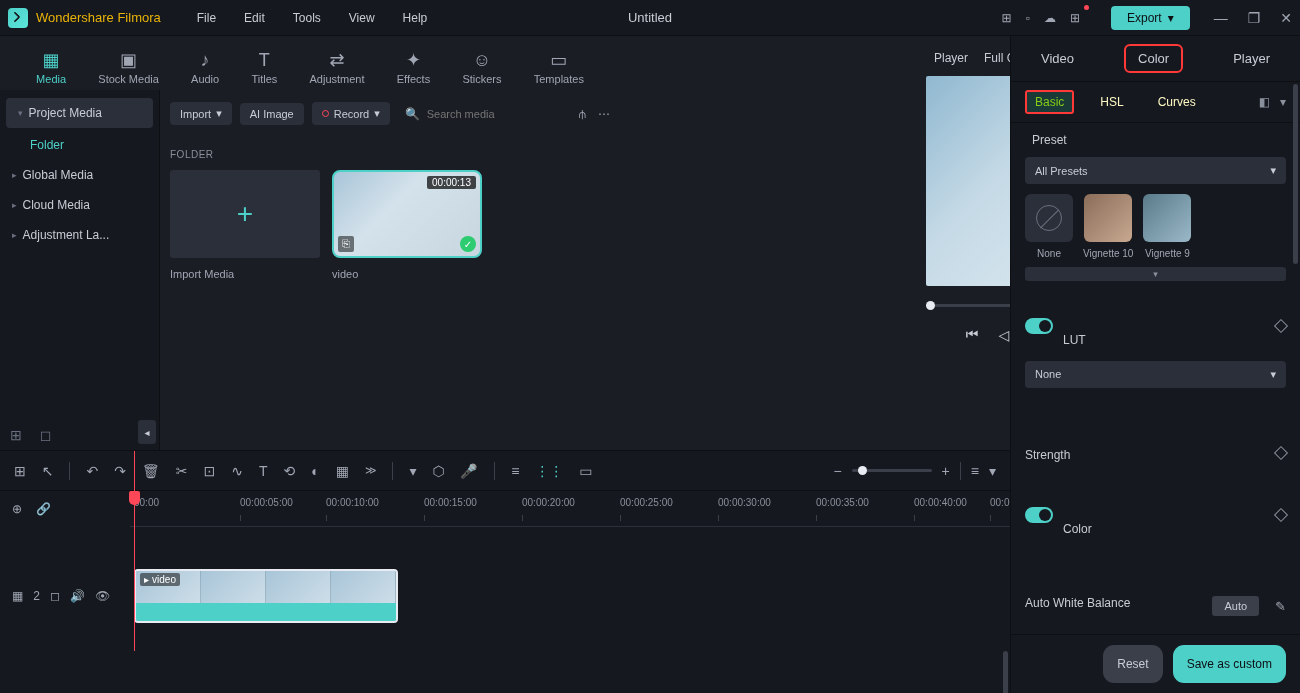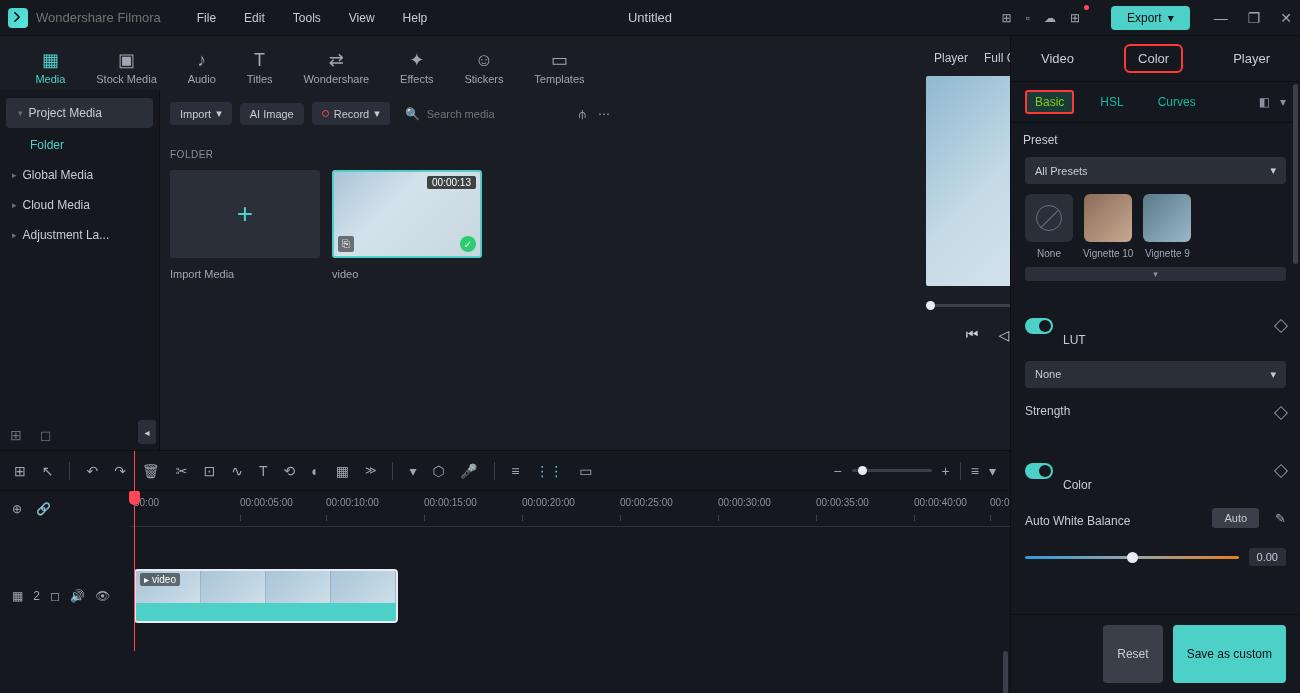--- a/index.html
+++ b/index.html
@@ -2,21 +2,21 @@
 <html><head>
 <meta charset="utf-8">
 <style>
 * { margin:0; padding:0; box-sizing:border-box; font-family:-apple-system,BlinkMacSystemFont,"Segoe UI",sans-serif; }
 body { background:#1a1d24; color:#c8ccd4; font-size:12px; width:1300px; height:693px; overflow:hidden; position:relative; }
 
 
 .titlebar { height:36px; background:#15181e; display:flex; align-items:center; padding:0 8px; border-bottom:1px solid #0d0f13; }
 .logo-ws { width:20px; height:20px; background:linear-gradient(135deg,#4dd0c8,#5ce6dc); border-radius:4px; margin-right:8px; position:relative; }
 .logo-ws:after { content:""; position:absolute; inset:4px; border:2px solid #15181e; border-radius:2px; border-left:none; border-bottom:none; transform:rotate(45deg); top:5px; left:3px; width:6px; height:6px; }
-.app-name { font-size:13px; color:#737373; margin-right:24px; }
+.app-name { font-size:13px; color:#eab308; margin-right:24px; }
 .menubar { display:flex; gap:4px; }
 .menubar span { padding:4px 12px; font-size:12px; color:#c8ccd4; cursor:pointer; border-radius:3px; }
 .title-center { position:absolute; left:50%; transform:translateX(-50%); font-size:13px; color:#c8ccd4; }
 .title-right { margin-left:auto; display:flex; align-items:center; gap:12px; }
 .title-icons { display:flex; gap:14px; color:#a0a6b3; }
 .title-icons span { cursor:pointer; }
 .export-btn { background:#4dd0c8; color:#0d0f13; padding:5px 16px; border-radius:4px; font-size:12px; display:flex; align-items:center; gap:6px; cursor:pointer; }
 .win-controls { display:flex; gap:20px; margin-left:12px; color:#a0a6b3; }
 .win-controls span { cursor:pointer; font-size:14px; }
 .red-notif { width:5px; height:5px; background:#ff4757; border-radius:50%; position:relative; top:-6px; left:-10px; }
@@ -45,21 +45,21 @@
 .rec-dot { width:7px; height:7px; border:1px solid #ff4757; border-radius:50%; }
 .search-box { flex:1; display:flex; align-items:center; gap:6px; color:#6a7080; padding:0 8px; }
 .search-box input { background:transparent; border:none; color:#c8ccd4; font-size:11px; outline:none; width:100%; }
 .ct-right-icons { display:flex; gap:12px; color:#a0a6b3; }
 .folder-label { font-size:10px; color:#8a909c; margin:18px 0 10px; letter-spacing:0.5px; }
 .media-grid { display:flex; gap:12px; }
 .media-tile { width:150px; }
 .import-tile { height:88px; background:#2a2f3a; border-radius:3px; display:flex; align-items:center; justify-content:center; cursor:pointer; }
 .import-tile .plus { color:#4dd0c8; font-size:28px; font-weight:200; }
 .tile-label { font-size:11px; color:#a0a6b3; margin-top:10px; }
-.video-tile { height:88px; border-radius:3px; border:2px solid #4dd0c8; position:relative; overflow:hidden; cursor:pointer; background:linear-gradient(135deg,#a8c5d8 0%,#d4e2eb 40%,#c8d6e0 100%); }
+.video-tile { height:88px; border-radius:8px; border:2px solid #4dd0c8; position:relative; overflow:hidden; cursor:pointer; background:linear-gradient(135deg,#a8c5d8 0%,#d4e2eb 40%,#c8d6e0 100%); }
 .video-tile .dur { position:absolute; top:4px; right:4px; background:rgba(0,0,0,0.7); color:#fff; font-size:10px; padding:1px 5px; border-radius:2px; }
 .video-tile .check { position:absolute; bottom:4px; right:4px; width:16px; height:16px; background:#2ecc71; border-radius:50%; display:flex; align-items:center; justify-content:center; color:#fff; font-size:10px; }
 .video-tile .addmark { position:absolute; bottom:4px; left:4px; background:rgba(0,0,0,0.5); color:#fff; width:16px; height:16px; display:flex; align-items:center; justify-content:center; font-size:10px; border-radius:2px; }
 
 
 .preview-wrap { width:380px; margin-left:auto; padding:10px 6px 0; }
 .preview-header { display:flex; align-items:center; gap:16px; padding:4px 8px 10px; }
 .ph-label { font-size:12px; color:#c8ccd4; }
 .ph-select { background:transparent; color:#c8ccd4; font-size:12px; display:flex; align-items:center; gap:40px; cursor:pointer; }
 .ph-img-icon { margin-left:auto; color:#a0a6b3; font-size:14px; cursor:pointer; }
@@ -72,50 +72,50 @@
 .pc-sep { color:#6a7080; }
 .pc-buttons { display:flex; gap:20px; justify-content:center; padding:14px 0 0; font-size:14px; color:#c8ccd4; align-items:center; }
 .pc-buttons span { cursor:pointer; }
 
 
 .right-panel { width:290px; background:#15181e; border-left:1px solid #0d0f13; height:657px; position:absolute; right:0; top:36px; overflow:hidden; }
 .rp-tabs { display:flex; height:46px; align-items:center; justify-content:space-around; border-bottom:1px solid #0d0f13; }
 .rp-tab { font-size:13px; color:#c8ccd4; cursor:pointer; padding:4px 10px; }
 .rp-tab.highlighted { border:2px solid #ff3838; border-radius:6px; padding:5px 12px; }
 .rp-subtabs { display:flex; align-items:center; gap:18px; padding:8px 14px; border-bottom:1px solid #0d0f13; }
-.rp-subtab { font-size:12px; color:#14b8a6; cursor:pointer; padding:3px 8px; }
+.rp-subtab { font-size:12px; color:#fef9c3; cursor:pointer; padding:3px 8px; }
 .rp-subtab.active-boxed { background:#1a3a37; color:#84cc16; border:2px solid #ff3838; border-radius:3px; }
 .rp-compare-icons { margin-left:auto; display:flex; gap:10px; color:#8a909c; cursor:pointer; }
-.rp-section-header { padding:10px 12px; font-size:12px; color:#c8ccd4; }
+.rp-section-header { padding:10px 21px; font-size:12px; color:#c8ccd4; }
 .rp-body { padding:0 14px; }
 .preset-select { background:#2a2f3a; padding:7px 10px; border-radius:4px; display:flex; align-items:center; justify-content:space-between; font-size:11px; cursor:pointer; margin-bottom:10px; }
 .preset-thumbs { display:flex; gap:10px; margin-bottom:8px; }
 .preset-thumb { display:flex; flex-direction:column; align-items:center; gap:6px; cursor:pointer; }
 .preset-img { width:48px; height:48px; border-radius:6px; }
 .preset-v1 { background:linear-gradient(135deg,#8a6d5a,#c8a890); }
 .preset-v2 { background:linear-gradient(135deg,#5a7a8a,#9ab8c8); }
 .preset-label { font-size:10px; color:#a0a6b3; }
 .preset-expand { background:#2a2f3a; height:14px; border-radius:3px; display:flex; align-items:center; justify-content:center; color:#8a909c; font-size:9px; cursor:pointer; margin-bottom:14px; }
 .rp-toggle-row { display:flex; align-items:center; padding:10px 0; }
 .toggle { width:28px; height:16px; background:#4dd0c8; border-radius:8px; position:relative; cursor:pointer; margin-right:10px; }
 .toggle:after { content:""; position:absolute; width:12px; height:12px; background:#15181e; border-radius:50%; top:2px; left:14px; }
 .toggle-label { font-size:12px; color:#c8ccd4;margin-top:28px; }
 .keyframe-icon { margin-left:auto; transform:rotate(45deg); width:10px; height:10px; border:1px solid #8a909c; cursor:pointer; }
 .rp-select-none { background:#2a2f3a; padding:7px 10px; border-radius:4px; display:flex; justify-content:space-between; font-size:11px; margin:4px 0 10px; cursor:pointer; }
 .rp-param { padding:6px 0; }
-.rp-param-head { display:flex; align-items:flex-end; font-size:12px; color:#c8ccd4; margin-bottom:8px; }
+.rp-param-head { display:flex; align-items:flex-start; font-size:12px; color:#c8ccd4; margin-bottom:8px;margin-top:44px; }
 .rp-slider-row { display:flex; align-items:center; gap:10px; }
 .rp-slider { flex:1; height:3px; background:#3a3f4a; border-radius:2px; position:relative; }
 .rp-slider-thumb { position:absolute; top:-4px; width:11px; height:11px; background:#e8ecf2; border-radius:50%; }
 .rp-value-box { background:#2a2f3a; padding:3px 8px; border-radius:3px; font-size:11px; min-width:34px; text-align:center; }
 .rp-unit { color:#8a909c; font-size:11px; }
 .auto-btn { background:#3a3f4a; padding:4px 12px; border-radius:3px; font-size:11px; cursor:pointer; }
 .eyedrop { color:#a0a6b3; cursor:pointer; margin-left:8px; font-size:13px; }
 .rp-footer { position:absolute; bottom:0; left:0; right:0; padding:10px 14px; display:flex; gap:10px; justify-content:flex-end; background:#15181e; border-top:1px solid #0d0f13; }
-.rp-btn { padding:22px 14px; border-radius:4px; font-size:12px; cursor:pointer; }
+.rp-btn { padding:12px 14px; border-radius:11px; font-size:12px; cursor:pointer; }
 .rp-btn.reset { background:#3a3f4a; color:#c8ccd4; }
 .rp-btn.save { background:#4dd0c8; color:#0d0f13; }
 .temp-slider { background:linear-gradient(90deg,#3498db,#95a5a6,#e67e22); }
 .rp-scroll { position:absolute; right:2px; top:48px; width:5px; height:180px; background:#3a3f4a; border-radius:3px; }
 
 
 .timeline { position:absolute; left:0; top:450px; width:1010px; height:243px; background:#15181e; border-top:1px solid #0d0f13; }
 .tl-toolbar { height:40px; display:flex; align-items:center; gap:16px; padding:0 14px; border-bottom:1px solid #0d0f13; color:#a0a6b3; }
 .tl-toolbar span { cursor:pointer; font-size:14px; }
 .tl-sep { width:1px; height:18px; background:#3a3f4a; }
@@ -186,21 +186,21 @@
   <div class="mode-tab">
       <span class="icon">♪</span>
       <span class="label">Audio</span>
     </div>
   <div class="mode-tab">
       <span class="icon">T</span>
       <span class="label">Titles</span>
     </div>
   <div class="mode-tab">
       <span class="icon">⇄</span>
-      <span class="label">Wondershare</span>
+      <span class="label">Adjustment</span>
     </div>
   <div class="mode-tab">
       <span class="icon">✦</span>
       <span class="label">Effects</span>
     </div>
   <div class="mode-tab">
       <span class="icon">☺</span>
       <span class="label">Stickers</span>
     </div>
   <div class="mode-tab">

